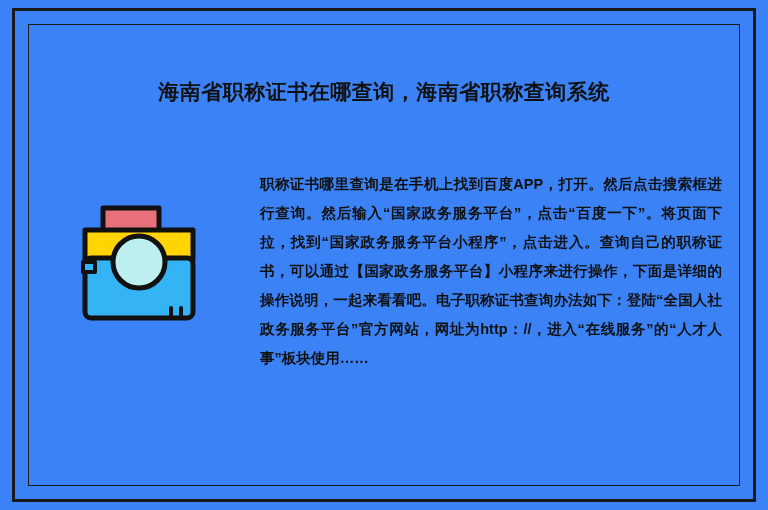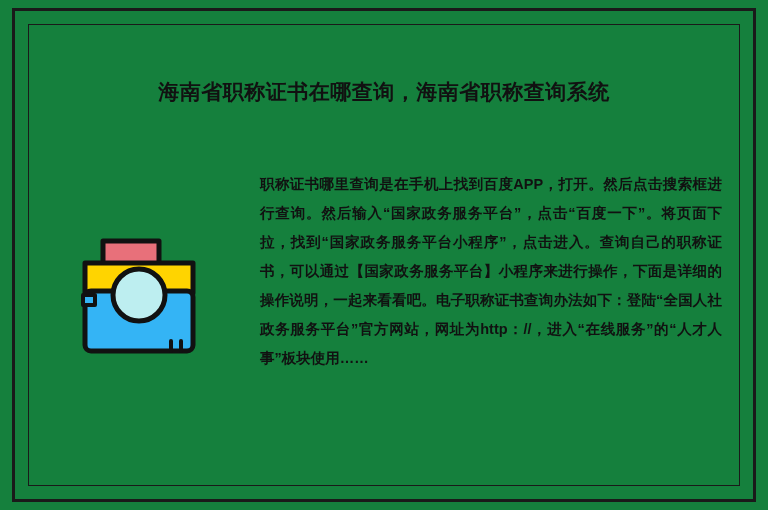--- a/index.html
+++ b/index.html
@@ -11,21 +11,21 @@
     height: 510px;
     background: #ffffff;
     font-family: "Liberation Sans", sans-serif;
     overflow: hidden;
   }
   .page {
     position: relative;
     width: 768px;
     height: 510px;
     box-sizing: border-box;
-    background: #15803d;
+    background: #3b82f6;
   }
   .outer-border {
     position: absolute;
     left: 12px;
     top: 8px;
     right: 12px;
     bottom: 8px;
     border: 3px solid #1a1a1a;
     box-sizing: border-box;
   }
@@ -48,21 +48,21 @@
     font-weight: bold;
     color: #111111;
     letter-spacing: 0.5px;
   }
   .content {
     position: absolute;
     left: 40px;
     top: 170px;
     right: 40px;
     display: flex;
-    align-items: flex-end;
+    align-items: flex-start;
   }
   .illustration {
     width: 220px;
     flex: 0 0 220px;
     display: flex;
     justify-content: center;
     padding-top: 30px;
   }
   .article {
     flex: 1 1 auto;

